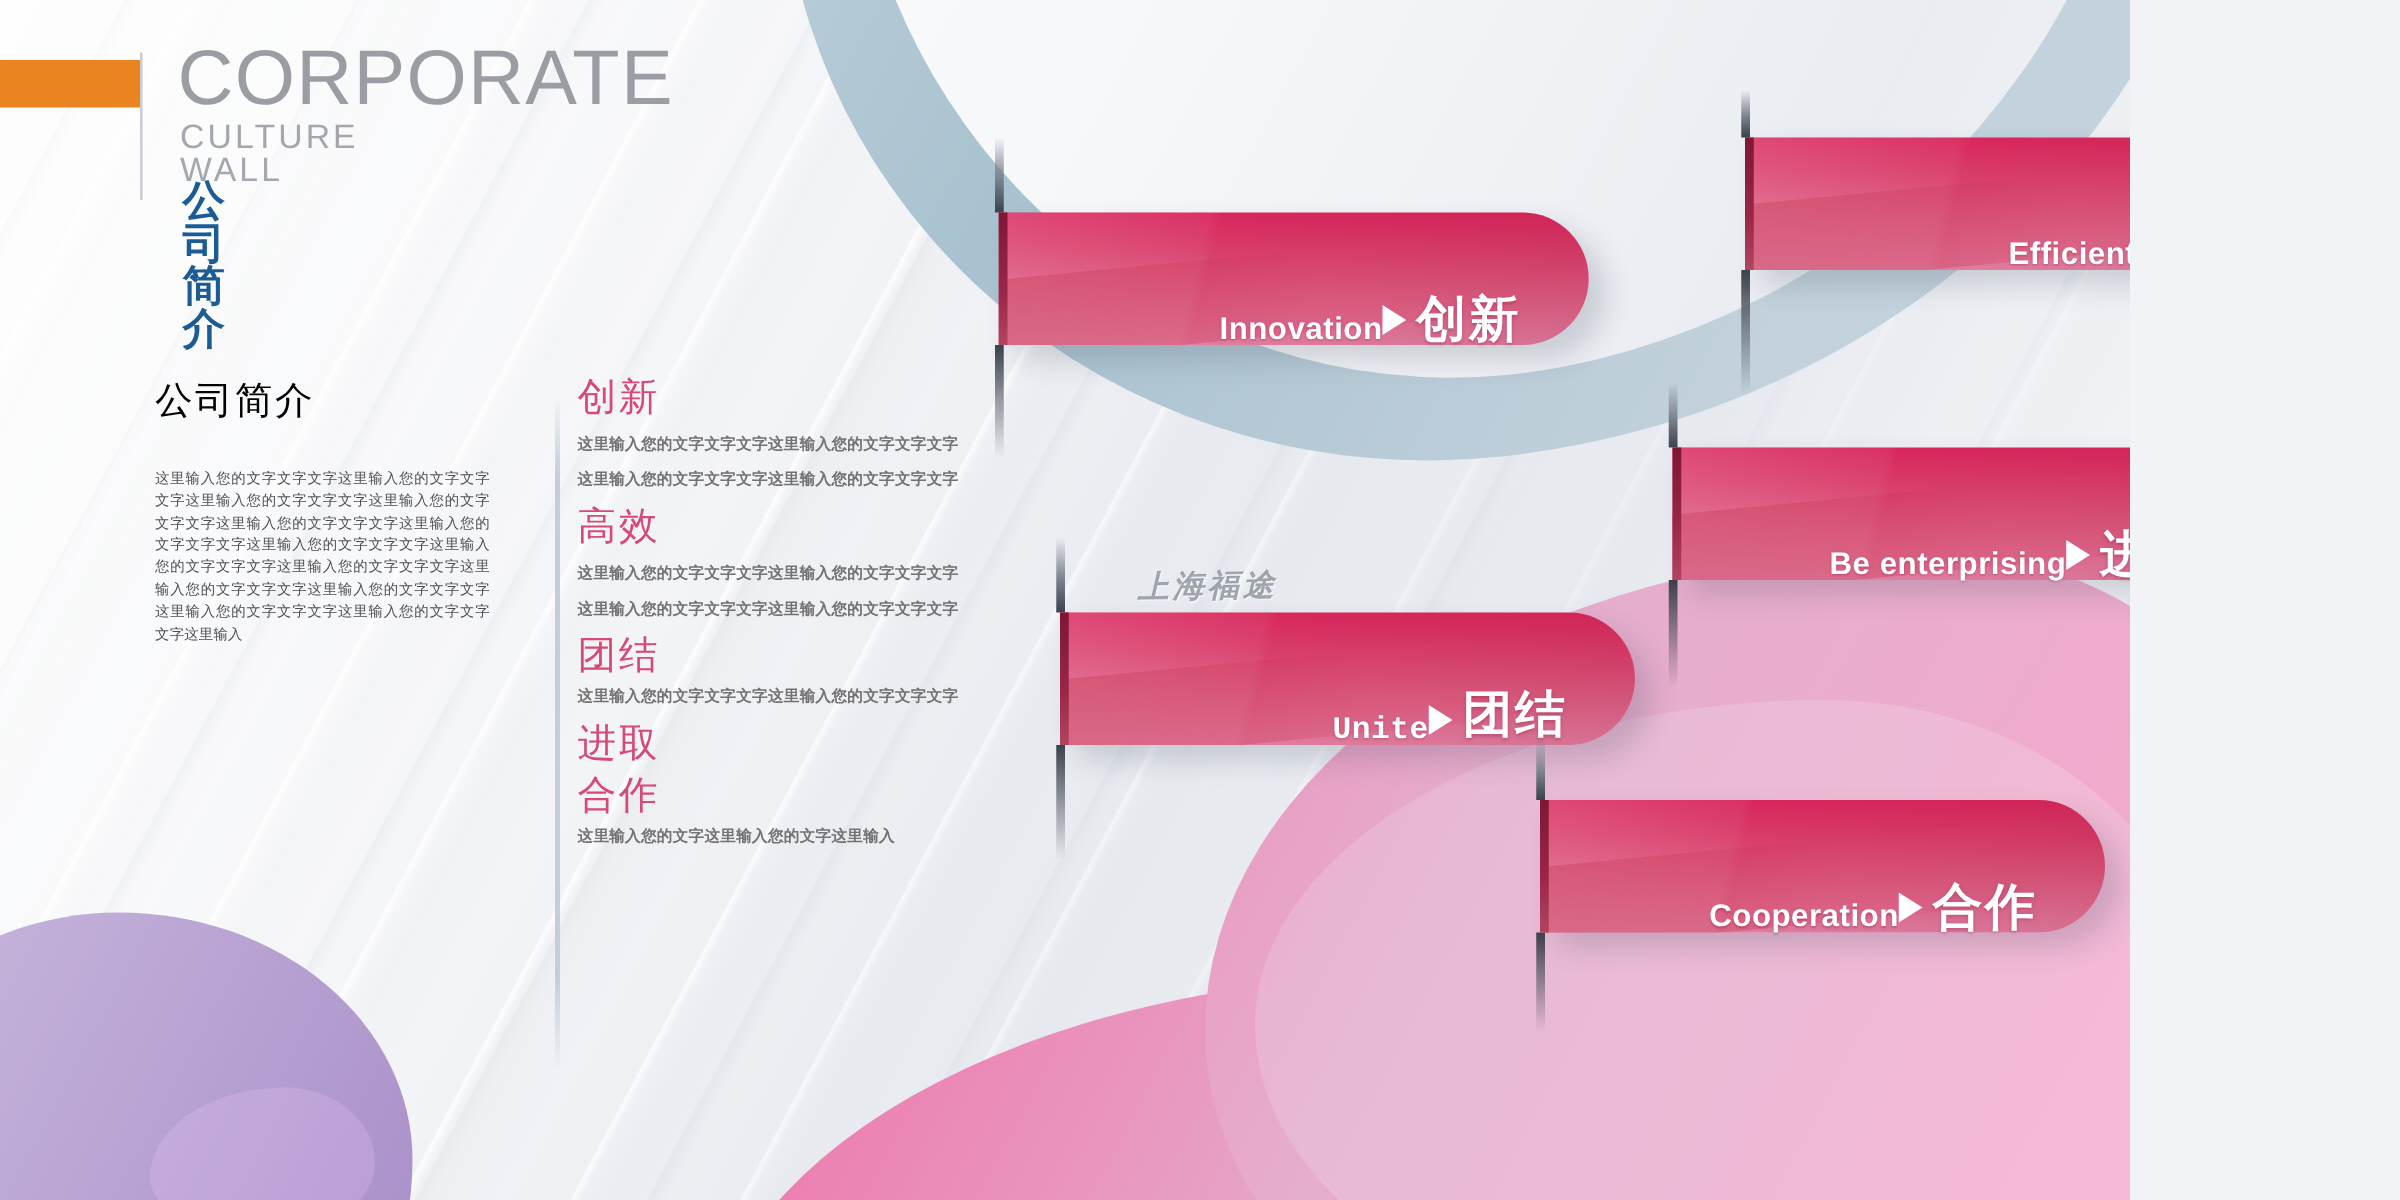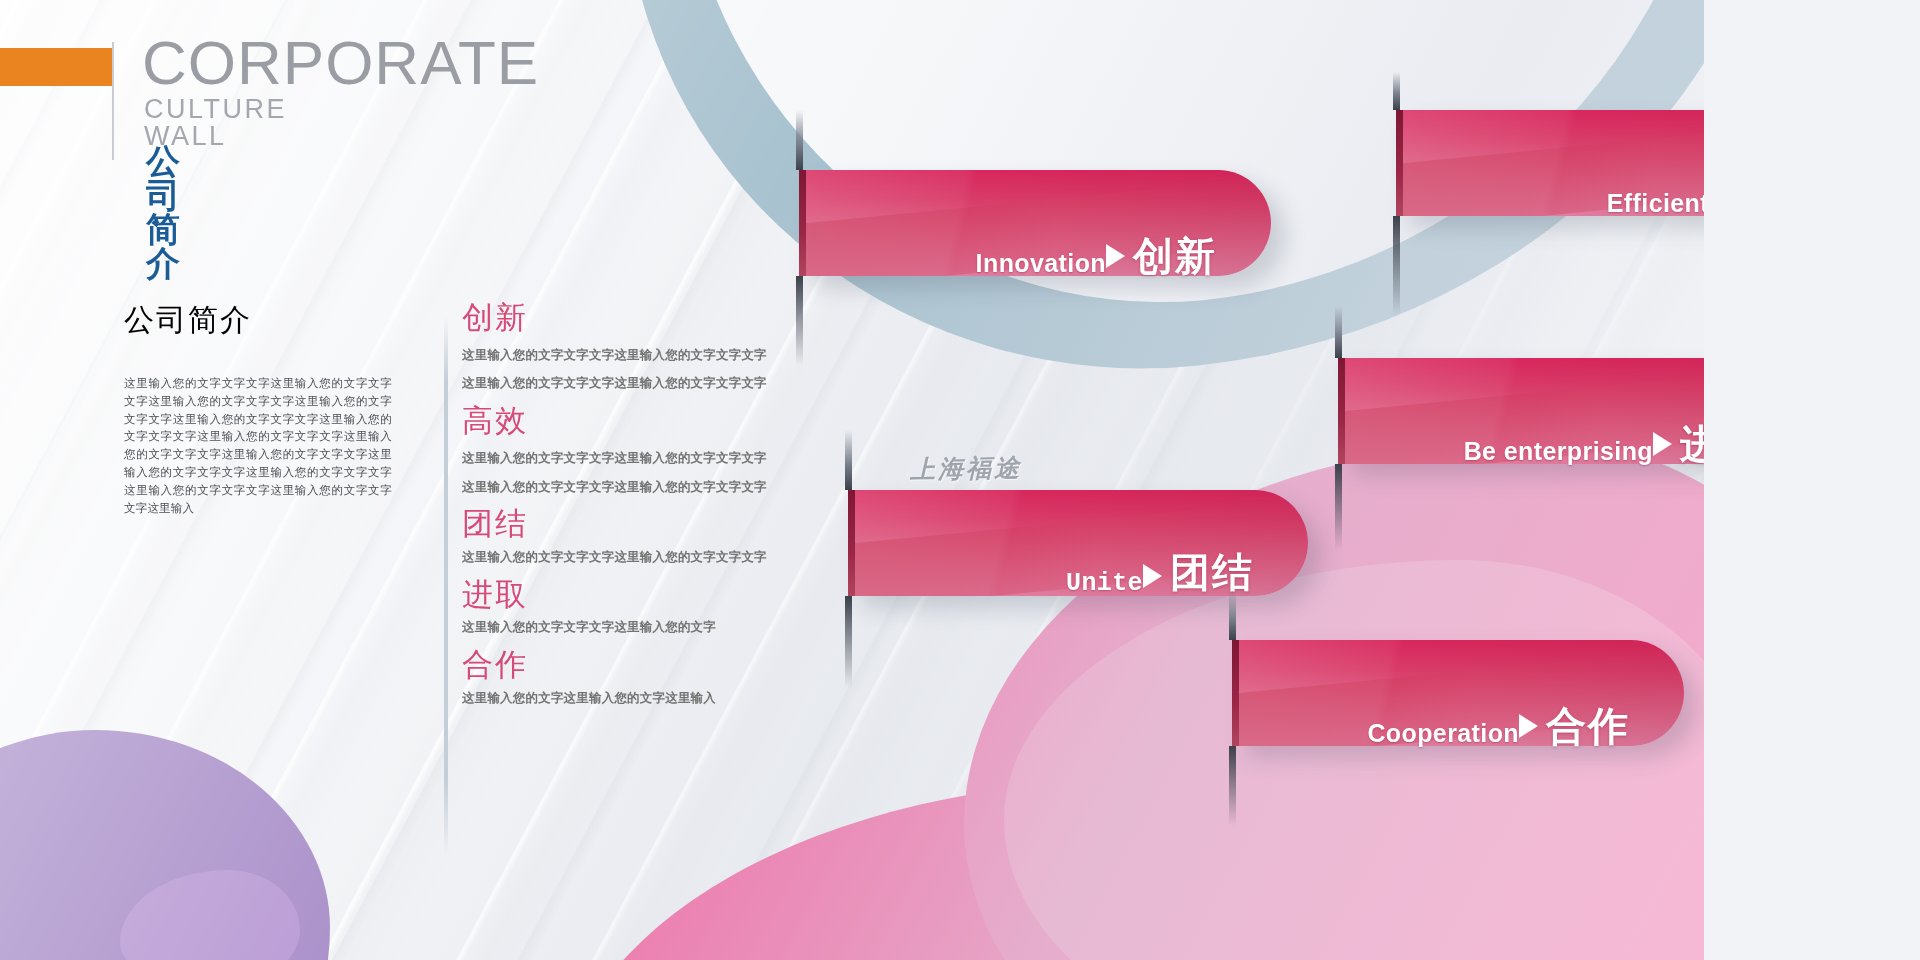--- a/index.html
+++ b/index.html
@@ -189,21 +189,20 @@
       <h3>高效</h3>
       <p>这里输入您的文字文字文字这里输入您的文字文字文字</p>
       <p>这里输入您的文字文字文字这里输入您的文字文字文字</p>
     </div>
     <div class="sec tight">
       <h3>团结</h3>
       <p>这里输入您的文字文字文字这里输入您的文字文字文字</p>
     </div>
     <div class="sec tight">
       <h3>进取</h3>
-      <p>这里输入您的文字文字文字这里输入您的文字</p>
     </div>
     <div class="sec tight">
       <h3>合作</h3>
       <p>这里输入您的文字这里输入您的文字这里输入</p>
     </div>
   </div>
 
   <div class="pill" id="pill-innovation">
     <div class="stem"></div>
     <div class="stem b"></div>

